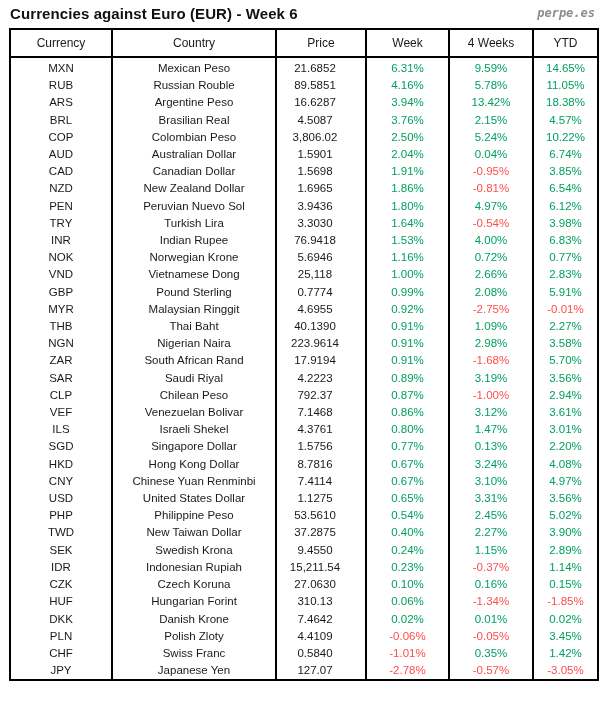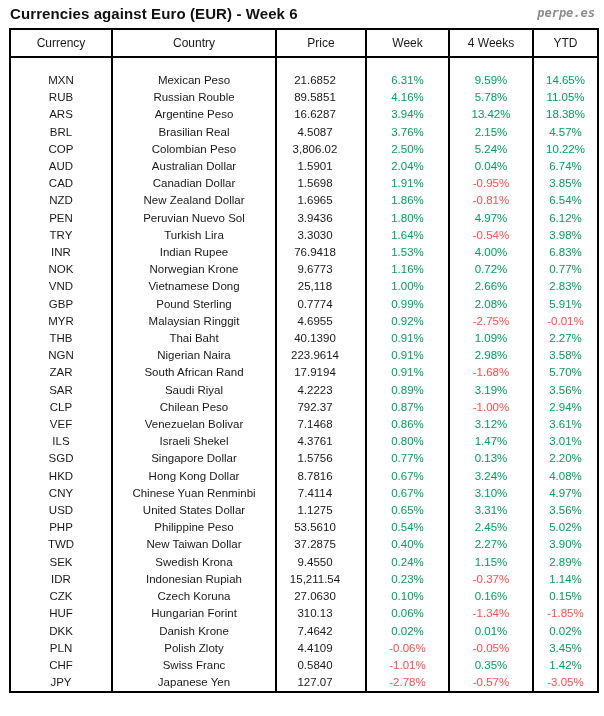--- a/index.html
+++ b/index.html
@@ -33,21 +33,21 @@
   thead th{
     border:2px solid var(--line);
     height:26px;font-weight:normal;font-size:12px;color:var(--ink);
     text-align:center;vertical-align:middle;
   }
   tbody td{
     height:17.2px;line-height:17.2px;font-size:11.5px;
     text-align:center;vertical-align:middle;
   }
   tbody td:nth-child(n+2){border-left:2px solid var(--line);}
-  tbody tr:first-child td{padding-top:14px;}
+  tbody tr:first-child td{padding-top:2px;}
   td.price{text-align:center;padding-right:12px;}
   td.pos{color:var(--pos);}
   td.neg{color:var(--neg);}
 </style>
 </head>
 <body>
 
 <div class="topbar">
   <span class="title">Currencies against Euro (EUR) - Week 6</span>
   <span class="logo">perpe.es</span>
@@ -157,21 +157,21 @@
         <td>INR</td>
         <td>Indian Rupee</td>
         <td class="price">76.9418</td>
         <td class="pos">1.53%</td>
         <td class="pos">4.00%</td>
         <td class="pos">6.83%</td>
       </tr>
       <tr>
         <td>NOK</td>
         <td>Norwegian Krone</td>
-        <td class="price">9.6773</td>
+        <td class="price">5.6946</td>
         <td class="pos">1.16%</td>
         <td class="pos">0.72%</td>
         <td class="pos">0.77%</td>
       </tr>
       <tr>
         <td>VND</td>
         <td>Vietnamese Dong</td>
         <td class="price">25,118</td>
         <td class="pos">1.00%</td>
         <td class="pos">2.66%</td>

